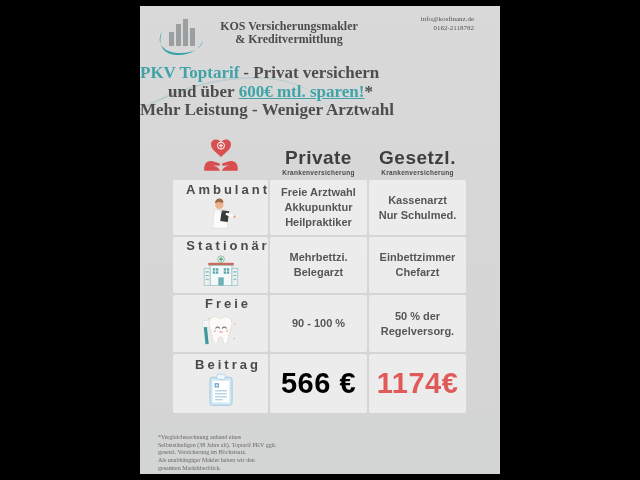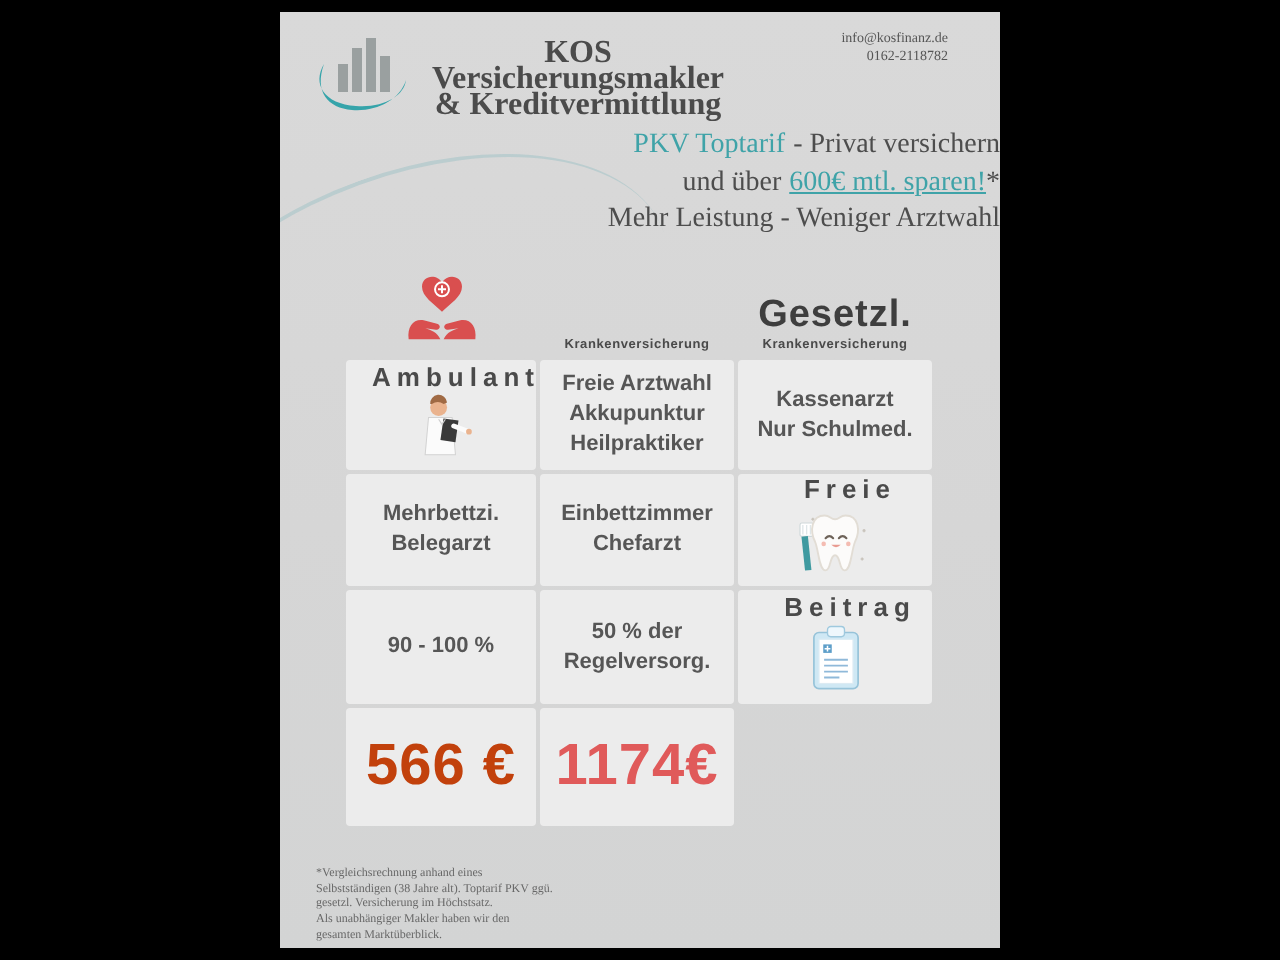--- a/index.html
+++ b/index.html
@@ -9,45 +9,45 @@
          background:linear-gradient(180deg,#d9d9d9 0%,#d6d6d6 55%,#d3d4d4 100%);}
   
   .swoosh-bottom{position:absolute;left:-70px;top:330px;width:480px;height:220px;border-radius:50%;
                  border-bottom:30px solid rgba(175,206,203,0.28);transform:rotate(-6deg);}
   .swoosh-top-left{position:absolute;left:-70px;top:80px;width:270px;height:150px;border-radius:50%;
                  border-top:2px solid rgba(120,180,185,0.30);transform:rotate(-20deg);}
   
   .logo{position:absolute;left:12px;top:6px;width:60px;height:48px;}
   .company{position:absolute;left:58px;top:14px;width:182px;text-align:center;
            font-family:"Liberation Serif","DejaVu Serif",serif;font-weight:bold;
-           font-size:16px;line-height:13px;color:#4b4b4b;}
+           font-size:12px;line-height:13px;color:#4b4b4b;}
   .contact{position:absolute;left:238px;top:9px;width:96px;text-align:right;
            font-family:"Liberation Serif","DejaVu Serif",serif;
            font-size:7px;line-height:9px;color:#555;}
   
-  .title{position:absolute;left:0;top:58px;width:100%;text-align:right;
-         font-family:"Liberation Serif","DejaVu Serif",serif;font-weight:normal;
-         font-size:14px;line-height:18.5px;color:#4d4d4d;}
+  .title{position:absolute;left:0;top:58px;width:100%;text-align:left;
+         font-family:"Liberation Serif","DejaVu Serif",serif;font-weight:bold;
+         font-size:17px;line-height:18.5px;color:#4d4d4d;}
   .teal{color:#3fa3a8;}
   .underl{text-decoration:underline;}
   .gap-l{margin-left:4px;}
   .gap-r{margin-right:4px;margin-left:28px;}
   
   .table{position:absolute;left:33px;top:124px;width:293px;display:grid;
          grid-template-columns:95px 97px 97px;grid-template-rows:48px 55px 56px 57px 59px;gap:2px;}
   .hcell{display:flex;flex-direction:column;align-items:center;justify-content:flex-end;padding-bottom:2px;}
   .hcol-title{font-size:19px;font-weight:600;color:#3e3e3e;letter-spacing:0.5px;line-height:20px;}
   .hcol-sub{font-size:6.5px;font-weight:bold;color:#4a4a4a;letter-spacing:0.3px;margin-top:1px;}
   .cell{background:#ececec;border-radius:2px;display:flex;flex-direction:column;
         align-items:center;justify-content:center;}
   .row-label{font-size:13px;font-weight:bold;color:#4a4a4a;letter-spacing:3px;padding-left:3px;margin-left:12px;}
   .cell-text{font-size:11px;font-weight:600;color:#565656;text-align:center;
              white-space:pre-line;line-height:1.35;}
   .price{font-size:29px;font-weight:bold;letter-spacing:0.5px;}
-  .price-green{color:#c2410c;}
+  .price-green{color:#000000;}
   .price-red{color:#e05a5a;}
   .row-icon{margin-top:1px;}
   
   .footnote{position:absolute;left:18px;top:428px;width:160px;font-size:6px;line-height:1.28;
             color:#686868;white-space:pre-line;font-family:"Liberation Serif","DejaVu Serif",serif;}
 </style>
 </head>
 <body>
 
 <div id="stage">
@@ -86,20 +86,21 @@
           <svg width="40" height="36" viewBox="0 0 48 42">
             <path d="M24 7 C21 1.5 12 2.5 12 9.5 C12 15.5 19 19.5 24 24.5 C29 19.5 36 15.5 36 9.5 C36 2.5 27 1.5 24 7 Z" fill="#d94f4f"></path>
             <circle cx="24" cy="11" r="4.2" fill="none" stroke="#ffffff" stroke-width="1.2"></circle>
             <path d="M24 8.6 V13.4 M21.6 11 H26.4" stroke="#ffffff" stroke-width="1.2"></path>
             <path d="M4 41 C3 33 7 28.5 13 29.5 L21 31.7 C23.6 32.4 23 35.6 20.4 35.2 L14 34.4 C17.5 35.6 21 36.5 23 41 Z" fill="#d94f4f"></path>
             <path d="M44 41 C45 33 41 28.5 35 29.5 L27 31.7 C24.4 32.4 25 35.6 27.6 35.2 L34 34.4 C30.5 35.6 27 36.5 25 41 Z" fill="#d94f4f"></path>
           </svg>
         </span>
       </div>
       <div class="hcell">
+        <div class="hcol-title">Private</div>
         <div class="hcol-sub">Krankenversicherung</div>
       </div>
       <div class="hcell">
         <div class="hcol-title">Gesetzl.</div>
         <div class="hcol-sub">Krankenversicherung</div>
       </div>
 
       <div class="cell">
         <div class="row-label">Ambulant</div>
         <span class="row-icon">
@@ -117,20 +118,38 @@
       <div class="cell">
         <div class="cell-text">Freie Arztwahl
 Akkupunktur
 Heilpraktiker</div>
       </div>
       <div class="cell">
         <div class="cell-text">Kassenarzt
 Nur Schulmed.</div>
       </div>
 
+      <div class="cell">
+        <div class="row-label">Stationär</div>
+        <span class="row-icon">
+          <svg width="40" height="34" viewBox="0 0 44 36">
+            <circle cx="22" cy="5" r="3.6" fill="#ffffff" stroke="#5aa08a" stroke-width="0.8"></circle>
+            <path d="M22 2.8 V7.2 M19.8 5 H24.2" stroke="#4a9a6a" stroke-width="1.4"></path>
+            <rect x="8" y="9" width="28" height="3" fill="#c96a5e"></rect>
+            <rect x="10" y="12" width="24" height="22" fill="#f4f8f8" stroke="#9bbfc2" stroke-width="0.8"></rect>
+            <rect x="3.5" y="15" width="6.5" height="19" fill="#e8f0f0" stroke="#9bbfc2" stroke-width="0.8"></rect>
+            <rect x="34" y="15" width="6.5" height="19" fill="#e8f0f0" stroke="#9bbfc2" stroke-width="0.8"></rect>
+            <path d="M5 19 h3.5 M5 23 h3.5 M5 27 h3.5 M35.5 19 h3.5 M35.5 23 h3.5 M35.5 27 h3.5" stroke="#7fb6ba" stroke-width="1.2"></path>
+            <rect x="13" y="15" width="6" height="6" fill="#54a7ac"></rect>
+            <rect x="25" y="15" width="6" height="6" fill="#54a7ac"></rect>
+            <path d="M16 15 v6 M13 18 h6 M28 15 v6 M25 18 h6" stroke="#ffffff" stroke-width="0.8"></path>
+            <rect x="19" y="25" width="6" height="9" fill="#6fb0b4"></rect>
+          </svg>
+        </span>
+      </div>
       <div class="cell">
         <div class="cell-text">Mehrbettzi.
 Belegarzt</div>
       </div>
       <div class="cell">
         <div class="cell-text">Einbettzimmer
 Chefarzt</div>
       </div>
 
       <div class="cell">

